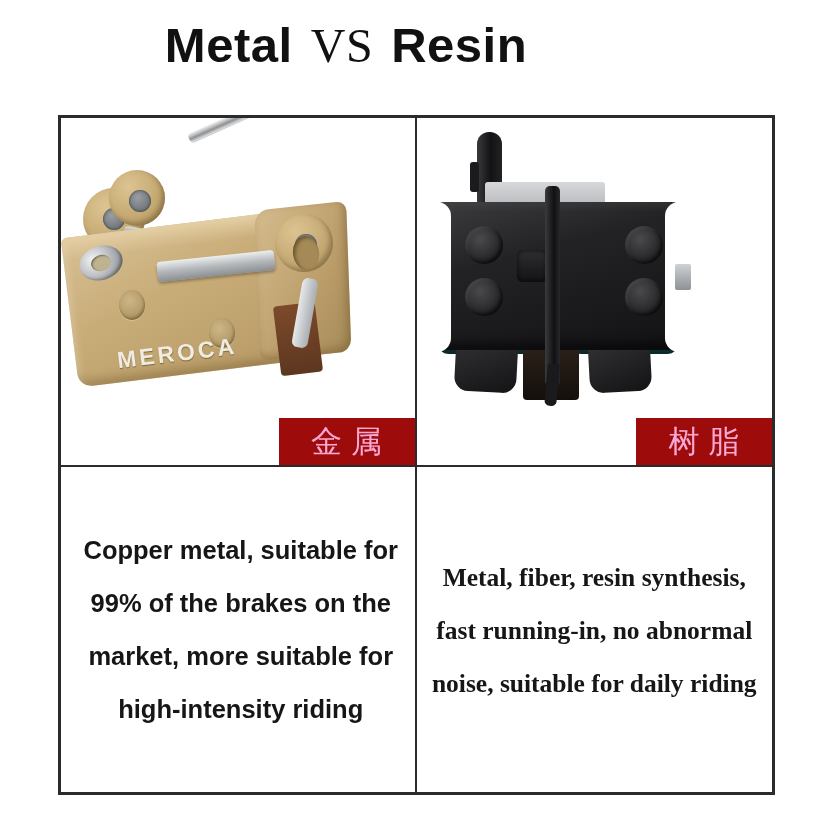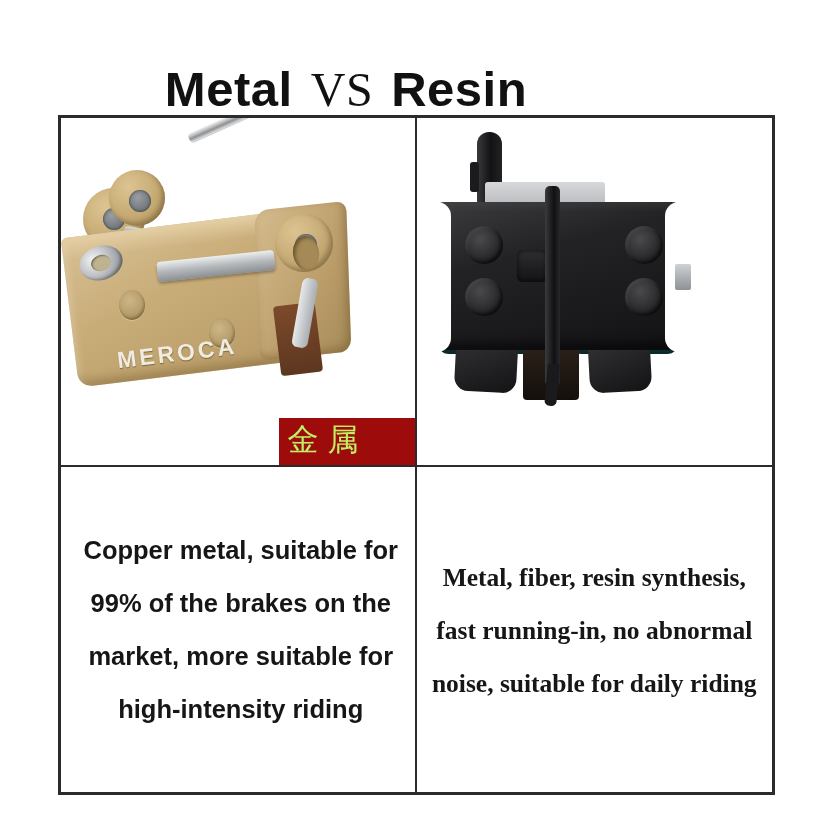--- a/index.html
+++ b/index.html
@@ -21,21 +21,20 @@
     left: 0;
     top: 14px;
     width: 692px;
     text-align: center;
     font-size: 49px;
     font-weight: bold;
     color: #111111;
     letter-spacing: 0.5px;
     line-height: 62px;
     white-space: nowrap;
-    margin-top: 44px;
   }
   .title .vs {
     font-family: "Liberation Serif", serif;
     font-weight: normal;
     font-size: 48px;
     padding: 0 4px;
   }
 
   
   .frame {
@@ -59,29 +58,29 @@
   .cell-img-left  { border-right: 2px solid #2b2b2b; border-bottom: 2px solid #2b2b2b; }
   .cell-img-right { border-bottom: 2px solid #2b2b2b; }
   .cell-txt-left  { border-right: 2px solid #2b2b2b; }
 
   
   .badge {
     position: absolute;
     bottom: 0;
     right: 0;
     background: #9e0b0b;
-    color: #bef264;
+    color: #f9a8d4;
     font-size: 31px;
     line-height: 47px;
     height: 47px;
     width: 136px;
-    text-align: left;
+    text-align: center;
     letter-spacing: 9px;
     text-indent: 9px;
-    font-family: Liberation Mono, monospace;
+    font-family: Liberation Serif, serif;
     z-index: 6;
   }
 
   
   .desc {
     position: absolute;
     left: 0; right: 0;
     top: 50%;
     transform: translateY(-50%);
     padding: 0 14px;
@@ -399,20 +398,21 @@
       <div class="blk-notch blk-notch-l"></div>
       <div class="blk-notch blk-notch-r"></div>
       <div class="blk-sidetab"></div>
       <div class="blk-dimple blk-dimple-a"></div>
       <div class="blk-dimple blk-dimple-b"></div>
       <div class="blk-dimple blk-dimple-c"></div>
       <div class="blk-dimple blk-dimple-d"></div>
       <div class="blk-tab"></div>
       <div class="blk-band"></div>
     </div>
+    <div class="badge">树脂</div>
   </div>
 
   <div class="cell cell-txt-left">
     <div class="desc desc-left">Copper metal, suitable for 99% of the brakes on the market, more suitable for high-intensity riding</div>
   </div>
 
   <div class="cell">
     <div class="desc desc-right">Metal, fiber, resin synthesis, fast running-in, no abnormal noise, suitable for daily riding</div>
   </div>
 

